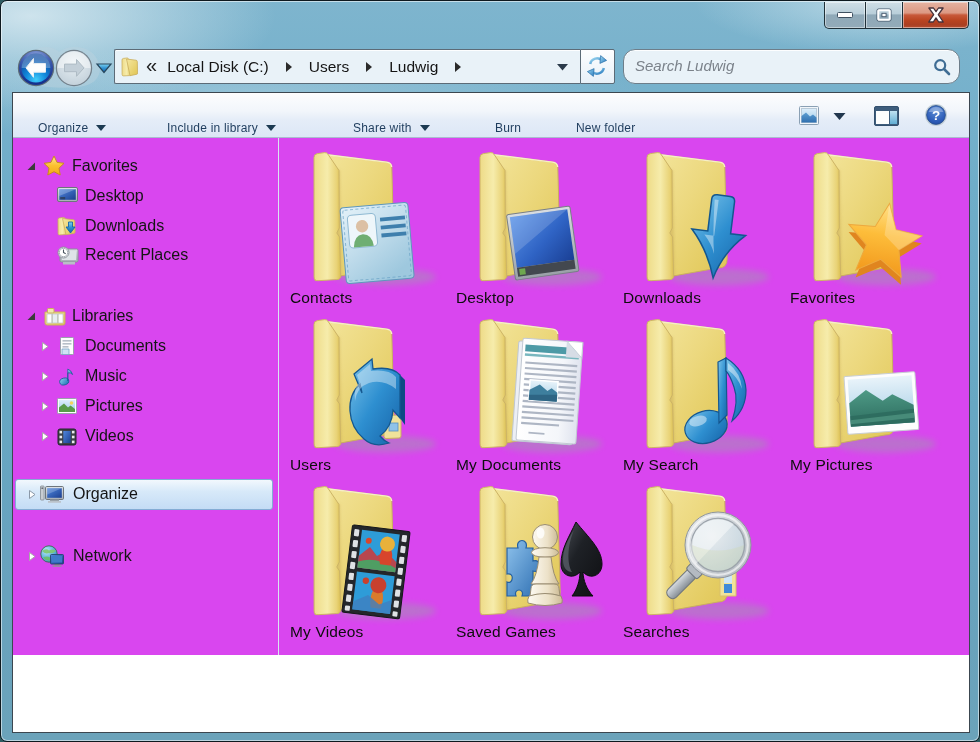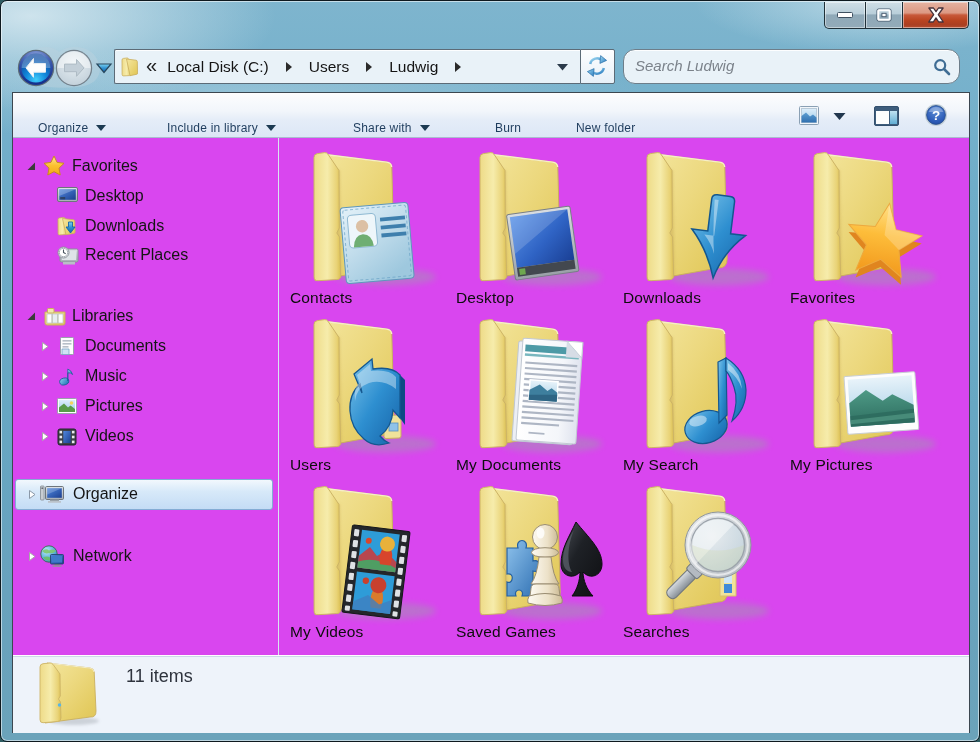--- a/index.html
+++ b/index.html
@@ -604,24 +604,14 @@
           </g>
           <circle cx="72" cy="61" r="33" fill="url(#gRim)" stroke="#8f969d" stroke-width="1"></circle>
           <circle cx="72" cy="61" r="26.5" fill="url(#gLens)" fill-opacity=".6" stroke="#9ba3ab" stroke-width="1.4"></circle>
           <path d="M47,53 A26.5,26.5 0 0,1 88,40 L50,80 A26.5,26.5 0 0,1 47,53 Z" fill="#fff" opacity=".45"></path>
           <path d="M46,61 A26,26 0 0,0 98,61 Q72,72 46,61 Z" fill="#cfd8a0" opacity=".25"></path>
           <circle cx="72" cy="61" r="29.8" fill="none" stroke="#fff" stroke-width="2.2" opacity=".6"></circle>
         </svg>
         <div class="ilabel" style="left:610px;top:485px">Searches</div>
       </div>
     </div>
-    <div class="statusbar">
-      <svg width="64" height="66" viewBox="0 0 64 66" style="position:absolute;left:25px;top:3px;overflow:visible">
-        <ellipse cx="36" cy="61" rx="25" ry="4" fill="#9aa0a8" opacity=".4" filter="url(#b1)"></ellipse>
-        <path d="M9,3 L52,8 Q56,8.6 56.2,12 L58,51 Q58.2,57.5 52,57 L7,63 Z" fill="url(#gBack)" stroke="#c9af5e" stroke-width=".9"></path>
-        <path d="M10,3.2 L52,8.1 Q55.8,8.7 56,12" fill="none" stroke="#fbf5d0" stroke-width="1" opacity=".9"></path>
-        <path d="M2,7 Q2,4 5,3.7 L12,3 Q14,2.9 15,4.4 L22,14 L22.3,36 L20.5,39 L22.5,42 L23,58 Q23,61.5 19.5,61.5 L5,62.7 Q2,62.9 2,59.7 Z" fill="url(#gFlap)" stroke="#cdb466" stroke-width=".9"></path>
-        <circle cx="21.5" cy="45" r="1.7" fill="#56b7e8"></circle>
-      </svg>
-      <div style="position:absolute;left:113px;top:9px;font-size:18px;color:#2e333d;">11 items</div>
-    </div>
   </div>
 </div>
 
 </body></html>

